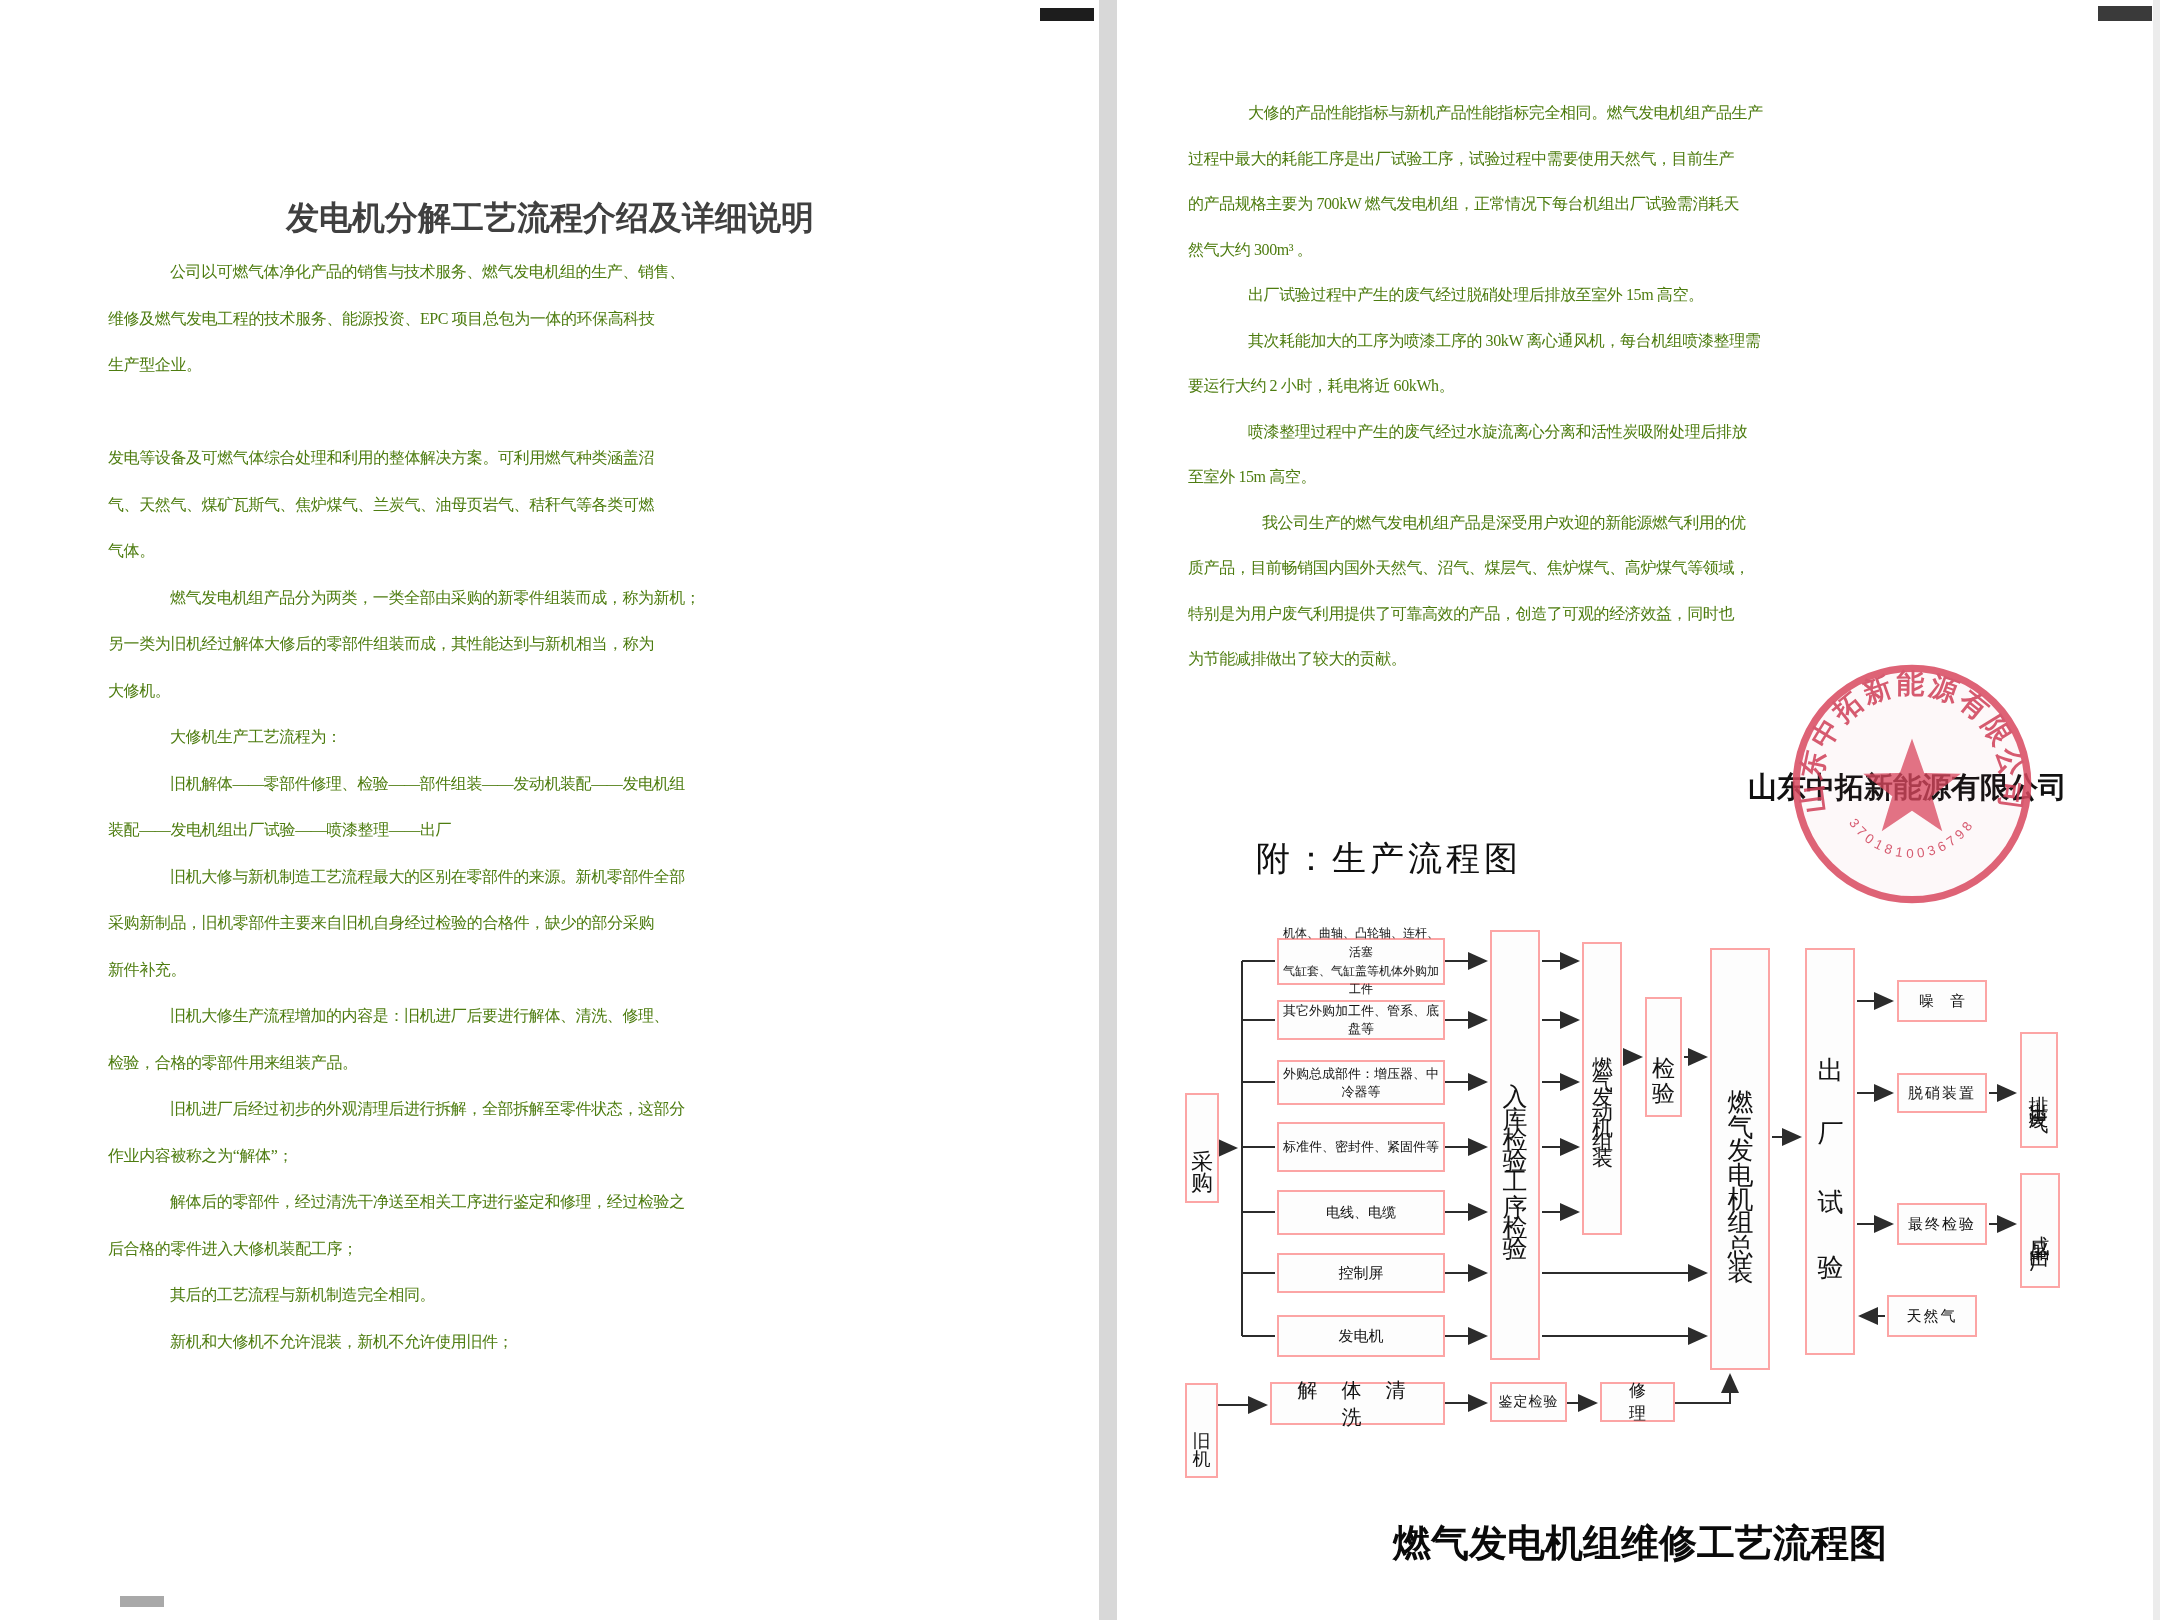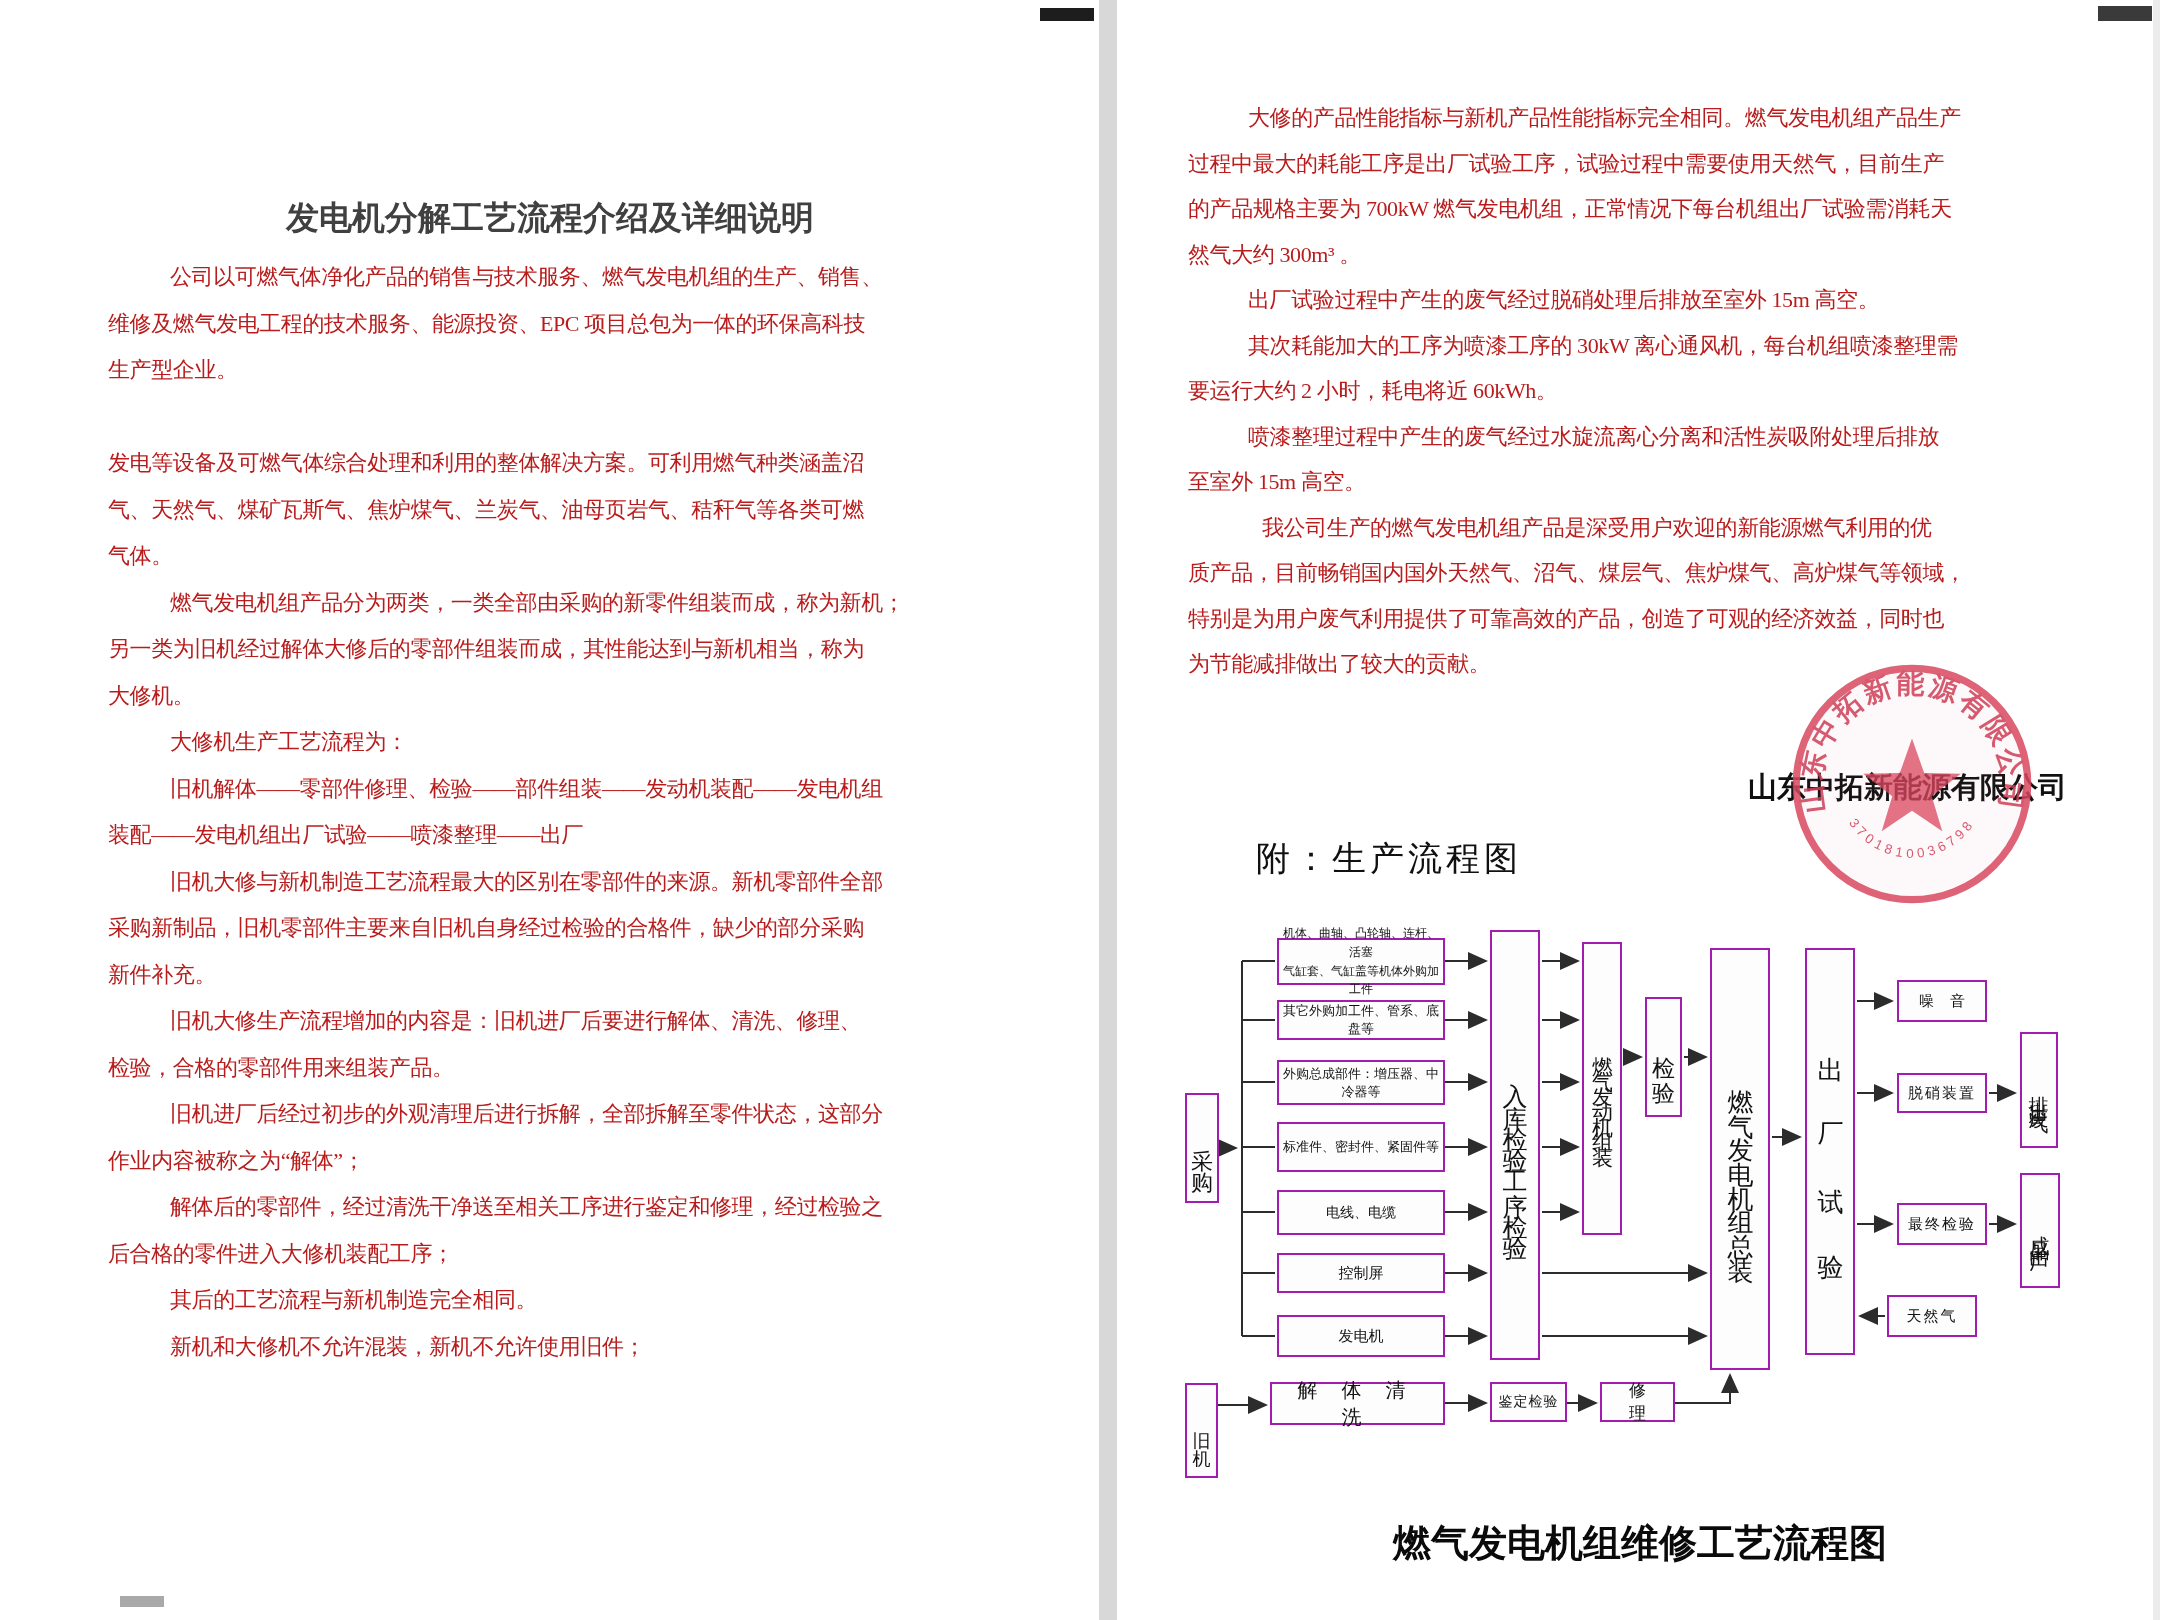--- a/index.html
+++ b/index.html
@@ -3,29 +3,29 @@
 <meta charset="utf-8">
 <style>
   html,body{margin:0;padding:0;background:#ffffff;}
   .canvas{position:relative;width:2160px;height:1620px;background:#ffffff;overflow:hidden;
           font-family:"Liberation Serif",serif;color:#1c1c1c;}
   .gutter{position:absolute;left:1099px;top:0;width:18px;height:1620px;background:#d8d8d8;}
   .edge-right{position:absolute;left:2153px;top:0;width:7px;height:1620px;background:#ececec;}
   .dash{position:absolute;background:#1d1d1d;}
   .ltitle{position:absolute;left:0;top:196px;width:1100px;margin:0;text-align:center;
           font-family:"Liberation Sans",sans-serif;font-weight:700;font-size:33px;color:#404040;}
-  .line{position:absolute;white-space:pre;font-size:22px;letter-spacing:-0.4px;color:#b91c1c;}
+  .line{position:absolute;white-space:pre;font-size:16px;letter-spacing:-0.4px;color:#4d7c0f;}
   .attach{position:absolute;left:1256px;top:836px;font-size:34px;letter-spacing:4px;color:#101010;}
   .company{position:absolute;left:1748px;top:768px;font-size:29px;font-weight:600;color:#101010;}
   .caption{position:absolute;left:1330px;top:1518px;width:620px;text-align:center;
            font-family:"Liberation Sans",sans-serif;font-weight:700;font-size:38px;color:#0a0a0a;}
   .stamp{position:absolute;left:1788px;top:660px;width:248px;height:248px;opacity:.85;}
   .chart{position:absolute;left:1170px;top:915px;width:1005px;height:585px;}
   .chart svg.wires{position:absolute;left:0;top:0;}
-  .fbox{position:absolute;border:2px solid #a21caf;background:#fdfdfd;display:flex;
+  .fbox{position:absolute;border:2px solid #fca5a5;background:#fdfdfd;display:flex;
         align-items:center;justify-content:center;text-align:center;color:#131313;
         font-family:"Liberation Serif",serif;box-sizing:border-box;}
   .vt{writing-mode:vertical-rl;text-orientation:upright;line-height:1;}
   .twoLine{flex-direction:column;line-height:1.55;}
 </style>
 </head>
 <body>
 
 <div class="canvas">
 

